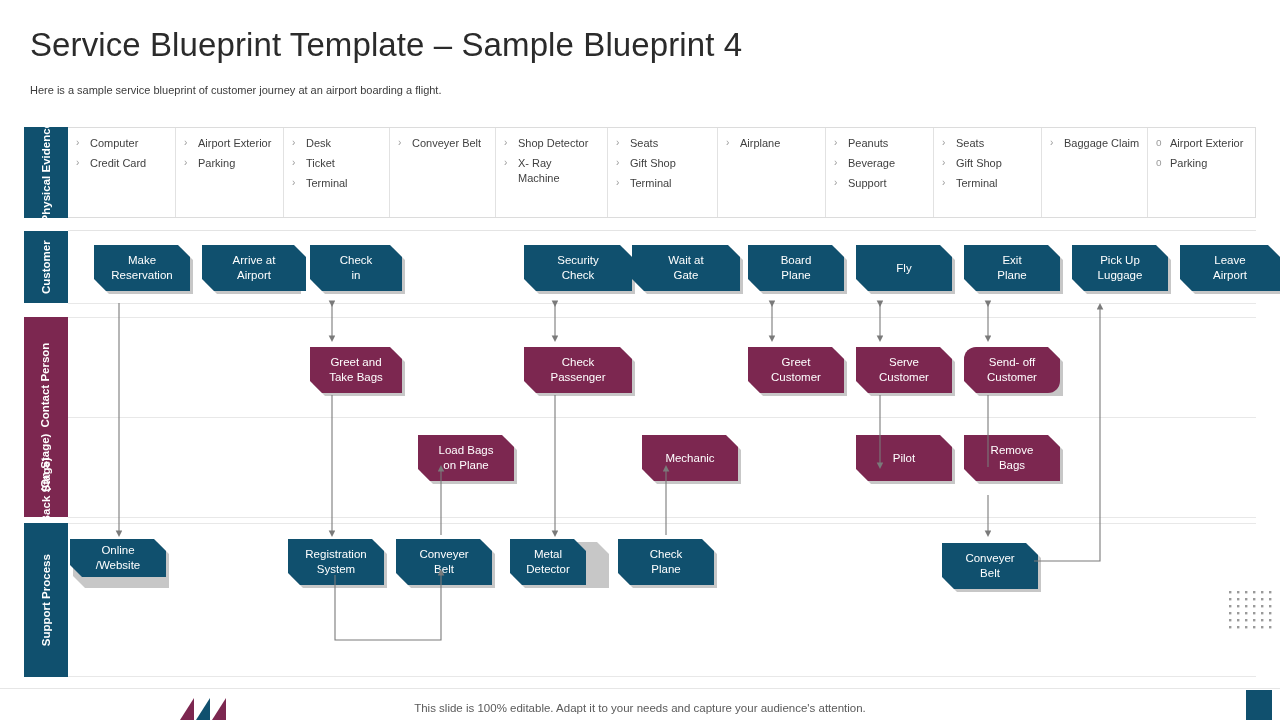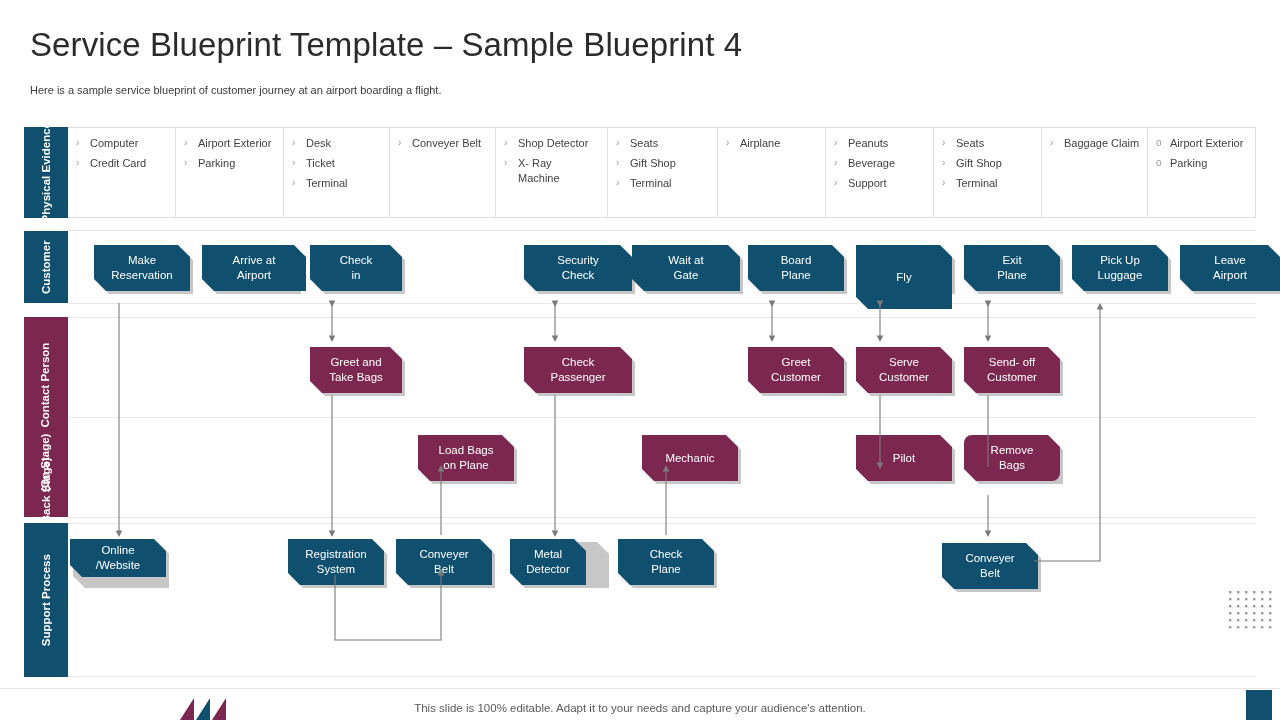--- a/index.html
+++ b/index.html
@@ -259,21 +259,21 @@
       </div>
       <div class="nodeshadow" style="left: 611px; top: 121px; width: 108px; height: 46px;"></div>
       <div class="node blue" style="left: 608px; top: 118px; width: 108px; height: 46px;">
         <span>Wait at<br>Gate</span>
       </div>
       <div class="nodeshadow" style="left: 727px; top: 121px; width: 96px; height: 46px;"></div>
       <div class="node blue" style="left: 724px; top: 118px; width: 96px; height: 46px;">
         <span>Board<br>Plane</span>
       </div>
       <div class="nodeshadow" style="left: 835px; top: 121px; width: 96px; height: 46px;"></div>
-      <div class="node blue" style="left: 832px; top: 118px; width: 96px; height: 64px;">
+      <div class="node blue" style="left: 832px; top: 118px; width: 96px; height: 46px;">
         <span>Fly</span>
       </div>
       <div class="nodeshadow" style="left: 943px; top: 121px; width: 96px; height: 46px;"></div>
       <div class="node blue" style="left: 940px; top: 118px; width: 96px; height: 46px;">
         <span>Exit<br>Plane</span>
       </div>
       <div class="nodeshadow" style="left: 1051px; top: 121px; width: 96px; height: 46px;"></div>
       <div class="node blue" style="left: 1048px; top: 118px; width: 96px; height: 46px;">
         <span>Pick Up<br>Luggage</span>
       </div>
@@ -291,37 +291,37 @@
       </div>
       <div class="nodeshadow" style="left: 727px; top: 223px; width: 96px; height: 46px;"></div>
       <div class="node maroon" style="left: 724px; top: 220px; width: 96px; height: 46px;">
         <span>Greet<br>Customer</span>
       </div>
       <div class="nodeshadow" style="left: 835px; top: 223px; width: 96px; height: 46px;"></div>
       <div class="node maroon" style="left: 832px; top: 220px; width: 96px; height: 46px;">
         <span>Serve<br>Customer</span>
       </div>
       <div class="nodeshadow" style="left: 943px; top: 223px; width: 96px; height: 46px;"></div>
-      <div class="node maroon" style="left: 940px; top: 220px; width: 96px; height: 46px;">
+      <div class="node maroon" style="left: 940px; top: 220px; width: 96px; height: 46px; border-radius: 12px;">
         <span>Send- off<br>Customer</span>
       </div>
       <div class="nodeshadow" style="left: 397px; top: 311px; width: 96px; height: 46px;"></div>
       <div class="node maroon" style="left: 394px; top: 308px; width: 96px; height: 46px;">
         <span>Load Bags<br>on Plane</span>
       </div>
       <div class="nodeshadow" style="left: 621px; top: 311px; width: 96px; height: 46px;"></div>
       <div class="node maroon" style="left: 618px; top: 308px; width: 96px; height: 46px;">
         <span>Mechanic</span>
       </div>
       <div class="nodeshadow" style="left: 835px; top: 311px; width: 96px; height: 46px;"></div>
       <div class="node maroon" style="left: 832px; top: 308px; width: 96px; height: 46px;">
         <span>Pilot</span>
       </div>
       <div class="nodeshadow" style="left: 943px; top: 311px; width: 96px; height: 46px;"></div>
-      <div class="node maroon" style="left: 940px; top: 308px; width: 96px; height: 46px; border-radius: 8px;">
+      <div class="node maroon" style="left: 940px; top: 308px; width: 96px; height: 46px;">
         <span>Remove<br>Bags</span>
       </div>
       <div class="nodeshadow" style="left: 49px; top: 415px; width: 96px; height: 46px;"></div>
       <div class="node blue" style="left: 46px; top: 412px; width: 96px; height: 38px;">
         <span>Online<br>/Website</span>
       </div>
       <div class="nodeshadow" style="left: 267px; top: 415px; width: 96px; height: 46px;"></div>
       <div class="node blue" style="left: 264px; top: 412px; width: 96px; height: 46px;">
         <span>Registration<br>System</span>
       </div>

